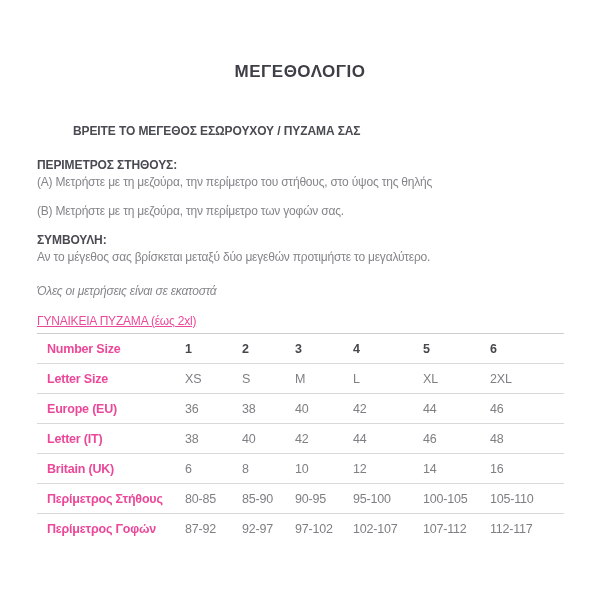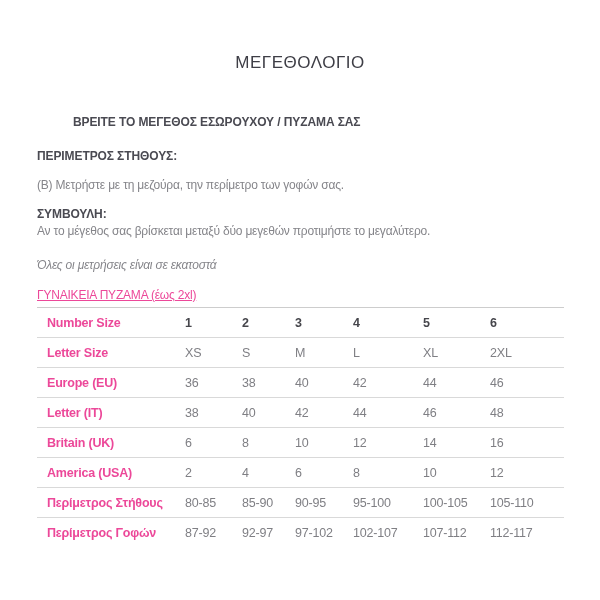--- a/index.html
+++ b/index.html
@@ -7,25 +7,25 @@
   body {
     width: 600px;
     height: 600px;
     background: #ffffff;
     font-family: "Liberation Sans", sans-serif;
     overflow: hidden;
   }
   .page { width: 600px; height: 600px; }
 
   .title {
-    margin: 7px;
+    margin: 16px;
     padding-top: 46px;
     text-align: center;
     font-size: 17px;
-    font-weight: normal;
+    font-weight: bold;
     letter-spacing: 0.5px;
     color: #3e3e46;
   }
 
   .content { padding: 0 36px 0 37px; }
 
   .subtitle {
     margin: 41px 0 0 0;
     font-size: 12px;
     font-weight: bold;
@@ -100,20 +100,21 @@
 <div class="page">
 
   <h1 class="title">ΜΕΓΕΘΟΛΟΓΙΟ</h1>
 
   <div class="content">
 
     <p class="subtitle">ΒΡΕΙΤΕ ΤΟ ΜΕΓΕΘΟΣ ΕΣΩΡΟΥΧΟΥ / ΠΥΖΑΜΑ ΣΑΣ</p>
 
     <div class="section first">
       <p class="sec-heading">ΠΕΡΙΜΕΤΡΟΣ ΣΤΗΘΟΥΣ:</p>
+      <p class="sec-body">(Α) Μετρήστε με τη μεζούρα, την περίμετρο του στήθους, στο ύψος της θηλής</p>
     </div>
 
     <div class="section">
       <p class="sec-body">(Β) Μετρήστε με τη μεζούρα, την περίμετρο των γοφών σας.</p>
     </div>
 
     <div class="section">
       <p class="sec-heading">ΣΥΜΒΟΥΛΗ:</p>
       <p class="sec-body">Αν το μέγεθος σας βρίσκεται μεταξύ δύο μεγεθών προτιμήστε το μεγαλύτερο.</p>
     </div>
@@ -172,29 +173,20 @@
         <tr>
           <td class="lbl">Britain (UK)</td>
           <td class="val">6</td>
           <td class="val">8</td>
           <td class="val">10</td>
           <td class="val">12</td>
           <td class="val">14</td>
           <td class="val">16</td>
         </tr>
         <tr>
-          <td class="lbl">America (USA)</td>
-          <td class="val">2</td>
-          <td class="val">4</td>
-          <td class="val">6</td>
-          <td class="val">8</td>
-          <td class="val">10</td>
-          <td class="val">12</td>
-        </tr>
-        <tr>
           <td class="lbl">Περίμετρος Στήθους</td>
           <td class="val">80-85</td>
           <td class="val">85-90</td>
           <td class="val">90-95</td>
           <td class="val">95-100</td>
           <td class="val">100-105</td>
           <td class="val">105-110</td>
         </tr>
         <tr>
           <td class="lbl">Περίμετρος Γοφών</td>

